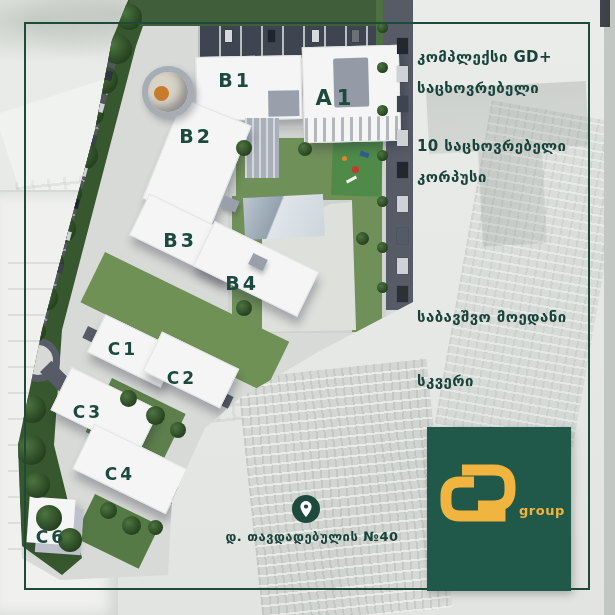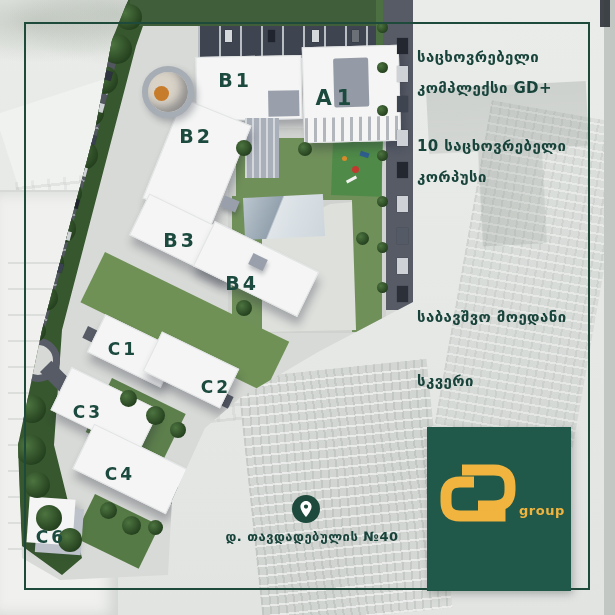--- a/index.html
+++ b/index.html
@@ -116,21 +116,21 @@
 
   
   .lbl{z-index:25;transform:translate(-50%,-50%);color:#1c4a3e;font-weight:bold;
     font-size:17px;letter-spacing:3px;white-space:nowrap;}
   .lblA1{left:336px;top:98px;font-size:21px;letter-spacing:5px;}
   .lblB1{left:235px;top:80px;font-size:19px;}
   .lblB2{left:196px;top:136px;font-size:19px;}
   .lblB3{left:180px;top:240px;font-size:19px;}
   .lblB4{left:242px;top:283px;font-size:19px;}
   .lblC1{left:123px;top:349px;}
-  .lblC2{left:182px;top:387px;margin-left:34px;}
+  .lblC2{left:182px;top:378px;}
   .lblC3{left:88px;top:412px;}
   .lblC4{left:120px;top:474px;}
   .lblC6{left:51px;top:537px;}
 
   
   #frame{z-index:40;left:24px;top:22px;width:566px;height:568px;
     border:2px solid #1d4a3a;pointer-events:none;}
 
   
   .info{z-index:45;left:417px;width:185px;color:#17433a;font-weight:bold;
@@ -278,22 +278,22 @@
   <div class="abs lbl lblB4">B4</div>
   <div class="abs lbl lblC1">C1</div>
   <div class="abs lbl lblC2">C2</div>
   <div class="abs lbl lblC3">C3</div>
   <div class="abs lbl lblC4">C4</div>
   <div class="abs lbl lblC6">C6</div>
 
   <div class="abs" id="frame"></div>
 
   <div class="abs info ig1">
+    <div>კომპლექსი GD+</div>
     <div>საცხოვრებელი</div>
-    <div>კომპლექსი GD+</div>
   </div>
   <div class="abs info ig2">
     <div>10 საცხოვრებელი</div>
     <div>კორპუსი</div>
   </div>
   <div class="abs info ig4">
     <div>საბავშვო მოედანი</div>
   </div>
   <div class="abs info ig5">
     <div>სკვერი</div>

